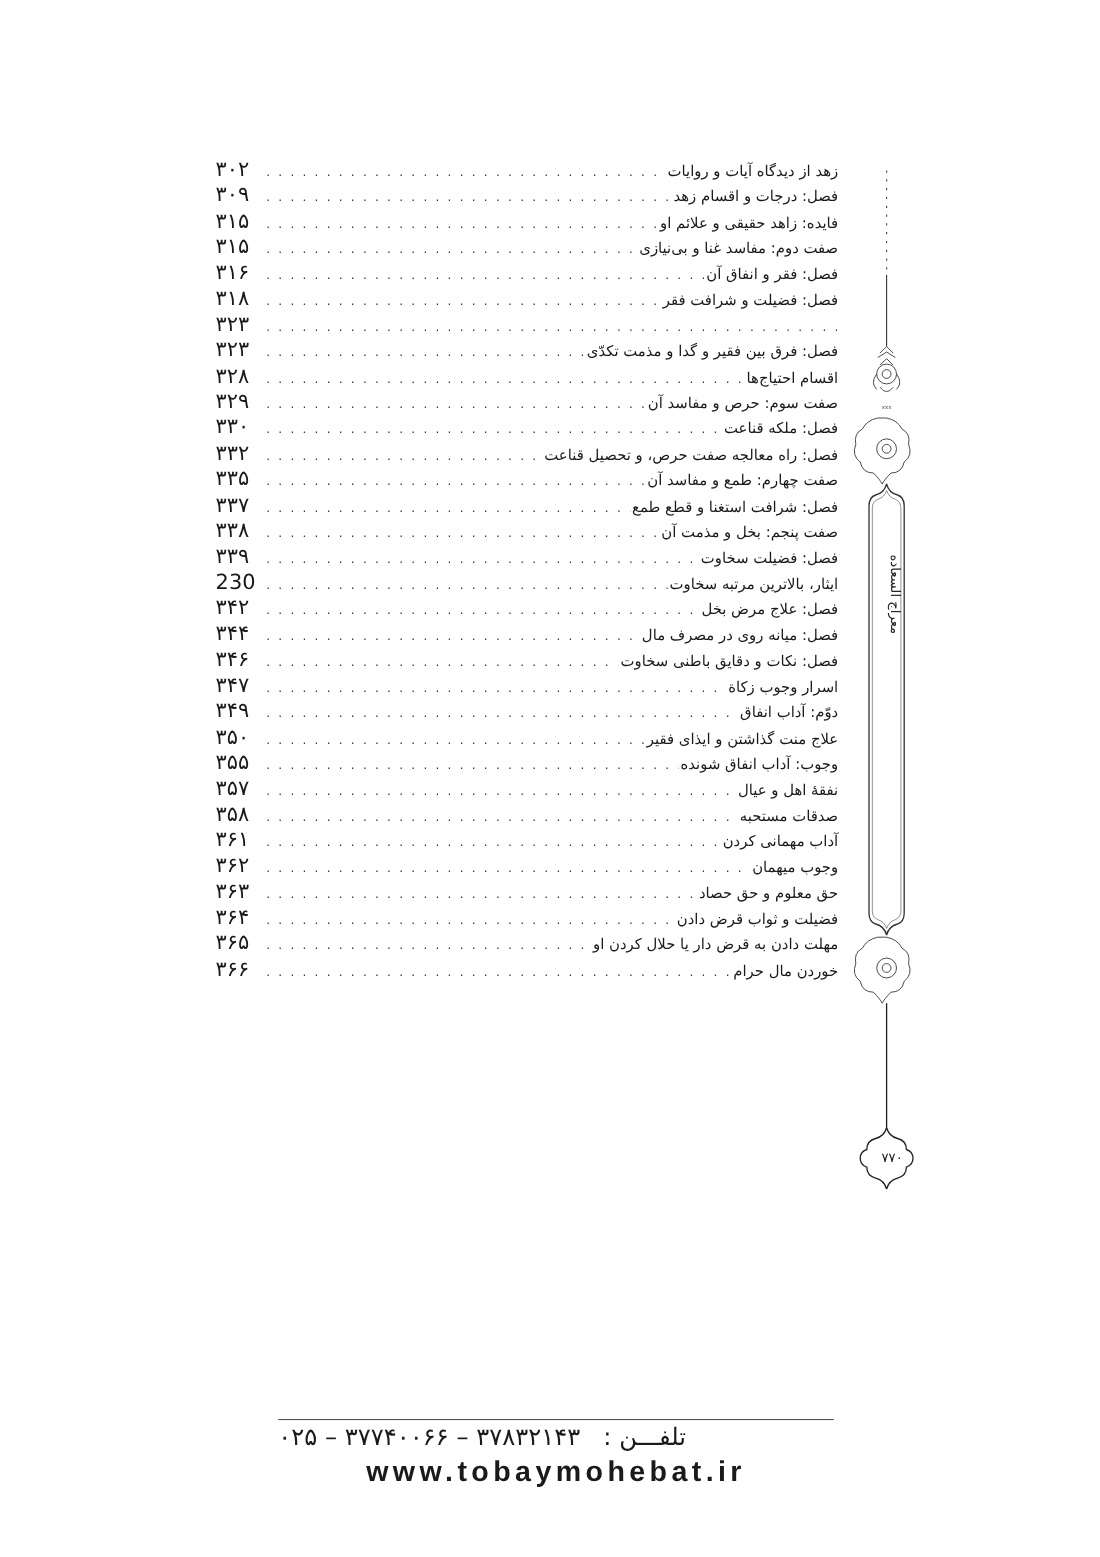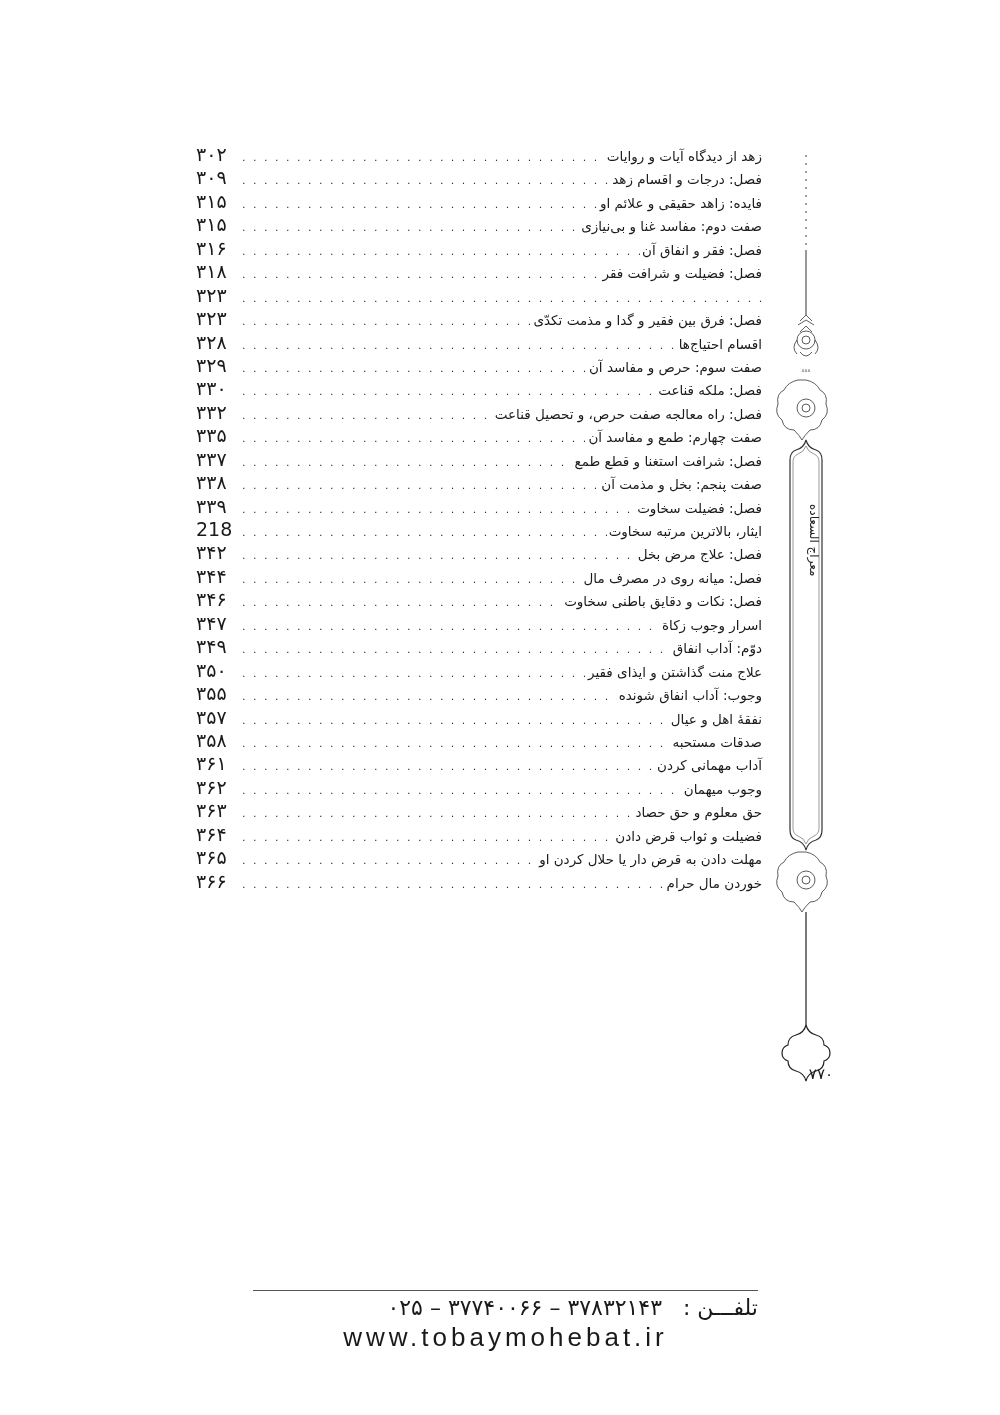--- a/index.html
+++ b/index.html
@@ -6,27 +6,27 @@
     body { width:1000px; height:1415px; position:relative; overflow:hidden; font-family:"DejaVu Sans", sans-serif; color:#1a1a1a; }
     .toc { position:absolute; left:196px; top:143px; width:566px; direction:rtl; }
     .row { display:flex; align-items:baseline; height:23.45px; line-height:23.45px; font-size:13.5px; direction:rtl; }
     .row .title { white-space:nowrap; flex:0 0 auto; padding-left:2px; }
     .row .dots { flex:1 1 auto; overflow:hidden; white-space:nowrap; direction:ltr; text-align:right; color:#333; letter-spacing:2px; font-size:11px; }
     .row .dots::before { content:". . . . . . . . . . . . . . . . . . . . . . . . . . . . . . . . . . . . . . . . . . . . . . . . . . . . . . . . . . . . . . . . . . . . . . . . . . . . . . . . . . . . . . . ."; }
     .row .page { flex:0 0 auto; width:42px; text-align:left; direction:rtl; padding-right:4px; font-size:19px; }
 
     .deco { position:absolute; left:770px; top:140px; width:80px; height:960px; }
     .spine-text { position:absolute; left:797px; top:480px; width:24px; height:120px; writing-mode:vertical-rl; direction:rtl; font-size:12px; color:#222; text-align:center; }
-    .page-number { position:absolute; left:789px; top:1062px; width:44px; height:24px; text-align:right; font-size:15px; line-height:24px; font-family:"DejaVu Sans", sans-serif; direction:rtl; }
+    .page-number { position:absolute; left:789px; top:1040px; width:44px; height:24px; text-align:center; font-size:12px; line-height:24px; font-family:"DejaVu Sans", sans-serif; direction:rtl; }
 
     .footer { position:absolute; left:253px; top:1290px; width:505px; }
     .footer .rule { height:1px; background:#555; margin-bottom:4px; }
-    .footer .phone { direction:rtl; text-align:right; font-size:22px; font-family:"DejaVu Sans", sans-serif; letter-spacing:1px; white-space:nowrap; color:#1a1a1a; }
+    .footer .phone { direction:rtl; text-align:left; font-size:22px; font-family:"DejaVu Sans", sans-serif; letter-spacing:1px; white-space:nowrap; color:#1a1a1a; }
     .footer .phone .label { margin-left:14px; }
-    .footer .url { text-align:center; font-family:"Liberation Sans", sans-serif; font-weight:normal; font-size:26px; letter-spacing:4px; margin-top:2px; color:#1a1a1a; }
+    .footer .url { text-align:center; font-family:"Liberation Sans", sans-serif; font-weight:bold; font-size:26px; letter-spacing:4px; margin-top:2px; color:#1a1a1a; }
   </style>
 </head>
 <body>
 
 <div class="toc" id="toc">
     <div class="row">
       <span class="title">زهد از دیدگاه آیات و روایات</span>
       <span class="dots"></span>
       <span class="page">۳۰۲</span>
     </div>
@@ -100,21 +100,21 @@
       <span class="page">۳۳۸</span>
     </div>
     <div class="row">
       <span class="title">فصل: فضیلت سخاوت</span>
       <span class="dots"></span>
       <span class="page">۳۳۹</span>
     </div>
     <div class="row">
       <span class="title">ایثار، بالاترین مرتبه سخاوت</span>
       <span class="dots"></span>
-      <span class="page">218</span>
+      <span class="page">230</span>
     </div>
     <div class="row">
       <span class="title">فصل: علاج مرض بخل</span>
       <span class="dots"></span>
       <span class="page">۳۴۲</span>
     </div>
     <div class="row">
       <span class="title">فصل: میانه روی در مصرف مال</span>
       <span class="dots"></span>
       <span class="page">۳۴۴</span>

